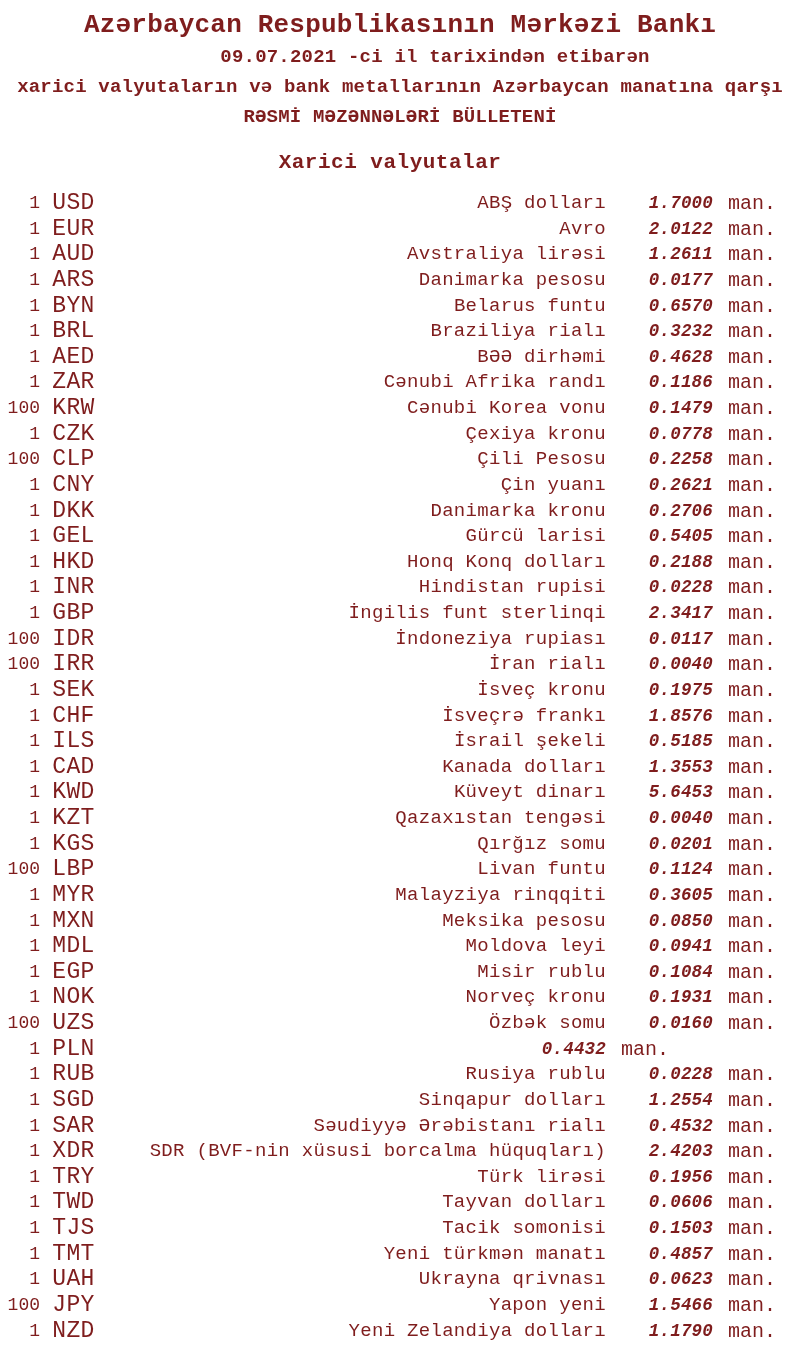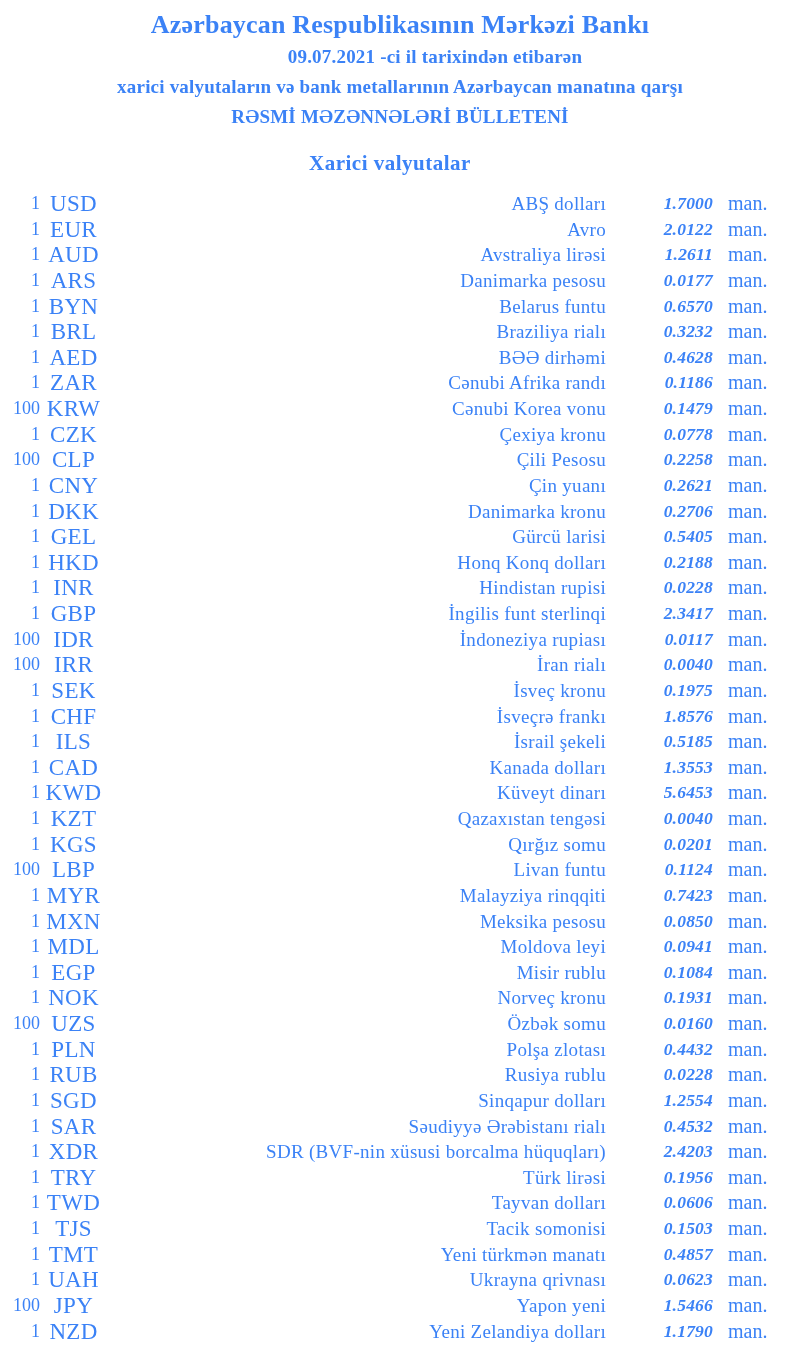--- a/index.html
+++ b/index.html
@@ -5,22 +5,22 @@
   html, body {
     margin: 0;
     padding: 0;
     background: #ffffff;
   }
   .page {
     position: relative;
     width: 800px;
     height: 1348px;
     background: #ffffff;
-    color: #3b82f6;
-    font-family: Liberation Serif, serif;
+    color: #7f1d1d;
+    font-family: Liberation Mono, monospace;
     overflow: hidden;
   }
   .header {
     position: absolute;
     top: 8px;
     left: 0;
     width: 800px;
     text-align: center;
   }
   .title {
@@ -293,21 +293,21 @@
     <span class="qty">100</span>
     <span class="code">LBP</span>
     <span class="name">Livan funtu</span>
     <span class="rate">0.1124</span>
     <span class="unit">man.</span>
   </div>
       <div class="row">
     <span class="qty">1</span>
     <span class="code">MYR</span>
     <span class="name">Malayziya rinqqiti</span>
-    <span class="rate">0.7423</span>
+    <span class="rate">0.3605</span>
     <span class="unit">man.</span>
   </div>
       <div class="row">
     <span class="qty">1</span>
     <span class="code">MXN</span>
     <span class="name">Meksika pesosu</span>
     <span class="rate">0.0850</span>
     <span class="unit">man.</span>
   </div>
       <div class="row">
@@ -334,21 +334,20 @@
       <div class="row">
     <span class="qty">100</span>
     <span class="code">UZS</span>
     <span class="name">Özbək somu</span>
     <span class="rate">0.0160</span>
     <span class="unit">man.</span>
   </div>
       <div class="row">
     <span class="qty">1</span>
     <span class="code">PLN</span>
-    <span class="name">Polşa zlotası</span>
     <span class="rate">0.4432</span>
     <span class="unit">man.</span>
   </div>
       <div class="row">
     <span class="qty">1</span>
     <span class="code">RUB</span>
     <span class="name">Rusiya rublu</span>
     <span class="rate">0.0228</span>
     <span class="unit">man.</span>
   </div>

